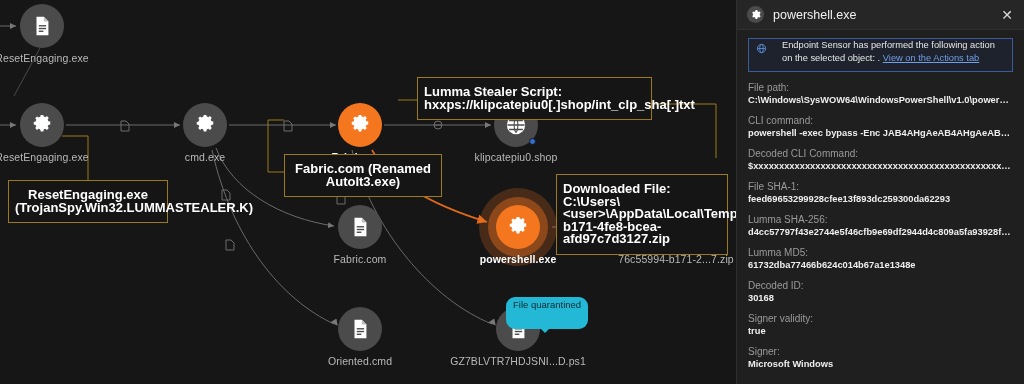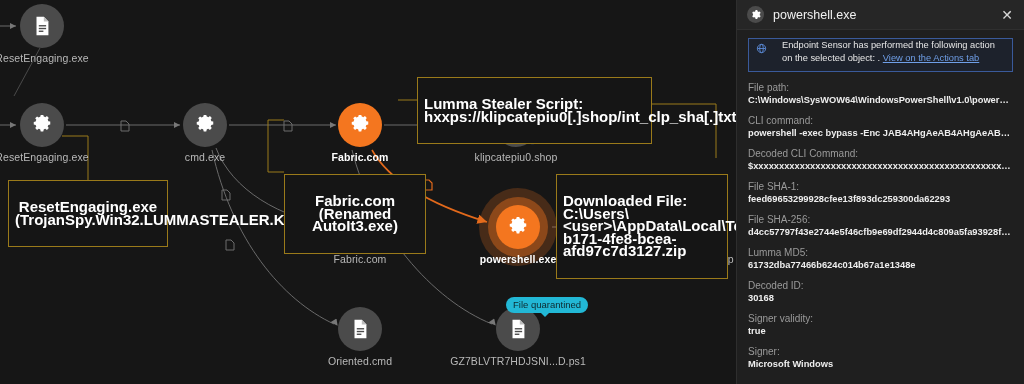--- a/index.html
+++ b/index.html
@@ -55,32 +55,32 @@
     background: #2f6fd0; right: -20px; bottom: -20px;
     border: 1px solid #161616;
   }
 
   
   .callout {
     position: absolute;
     background: #151515;
     border: 1px solid #9a7a1a;
     color: #ffffff;
-    font-size: 15px; font-weight: bold;
+    font-size: 13px; font-weight: bold;
     line-height: 12.5px;
-    padding: 20px 6px;
+    padding: 8px 6px;
     white-space: pre-line;
   }
   .callout.center { text-align: center; }
 
   .badge-quar {
     position: absolute;
     background: #22b8d6; color: #0d2a30;
     font-size: 9.5px; font-weight: normal;
-    padding: 2px 7px 3px; border-radius: 9px;
+    padding: 2px 7px 19px; border-radius: 9px;
     white-space: nowrap;
   }
   .badge-quar::after {
     content: ""; position: absolute; left: 34px; bottom: -4px;
     width: 0; height: 0;
     border-left: 5px solid transparent; border-right: 5px solid transparent;
     border-top: 5px solid #22b8d6;
   }
 
   
@@ -317,21 +317,21 @@
           </div>
           <span class="lbl">GZ7BLVTR7HDJSNI...D.ps1</span>
         </div>
       </div>
 
     <div id="callouts-layer">
         <div class="callout center" style="left: 8px; top: 180px; width: 160px;">ResetEngaging.exe
 (TrojanSpy.Win32.LUMMASTEALER.K)</div>
         <div class="callout" style="left: 417px; top: 77px; width: 235px;">Lumma Stealer Script:
 hxxps://klipcatepiu0[.]shop/int_clp_sha[.]txt</div>
-        <div class="callout center" style="left: 284px; top: 174px; width: 142px;">Fabric.com (Renamed AutoIt3.exe)</div>
+        <div class="callout center" style="left: 284px; top: 154px; width: 158px;">Fabric.com (Renamed AutoIt3.exe)</div>
         <div class="callout" style="left: 556px; top: 174px; width: 172px;">Downloaded File:
 C:\Users\&lt;user&gt;\AppData\Local\Temp\76c55994-b171-4fe8-bcea-afd97c7d3127.zip</div>
       </div>
 
     <div id="badges-layer">
         <div class="badge-quar" style="left: 506px; top: 297px;">File quarantined</div>
       </div>
   </div>
 
   <div id="panel">
@@ -372,21 +372,21 @@
           </div>
           <div class="fld">
             <div class="fld-k">Decoded CLI Command:</div>
             <div class="fld-v">$xxxxxxxxxxxxxxxxxxxxxxxxxxxxxxxxxxxxxxxxxxxxxxxxxxxxxxxxxxxxxxxxxxxxxxxxxxxxxxxxxxxxxxxxxxxxxxxxxxxxx...</div>
           </div>
           <div class="fld">
             <div class="fld-k">File SHA-1:</div>
             <div class="fld-v">feed69653299928cfee13f893dc259300da62293</div>
           </div>
           <div class="fld">
-            <div class="fld-k">File SHA-256:</div>
+            <div class="fld-k">Lumma SHA-256:</div>
             <div class="fld-v">d4cc57797f43e2744e5f46cfb9e69df2944d4c809a5fa93928f453e59076f0cd</div>
           </div>
           <div class="fld">
             <div class="fld-k">Lumma MD5:</div>
             <div class="fld-v">61732dba77466b624c014b67a1e1348e</div>
           </div>
           <div class="fld">
             <div class="fld-k">Decoded ID:</div>
             <div class="fld-v">30168</div>
           </div>

